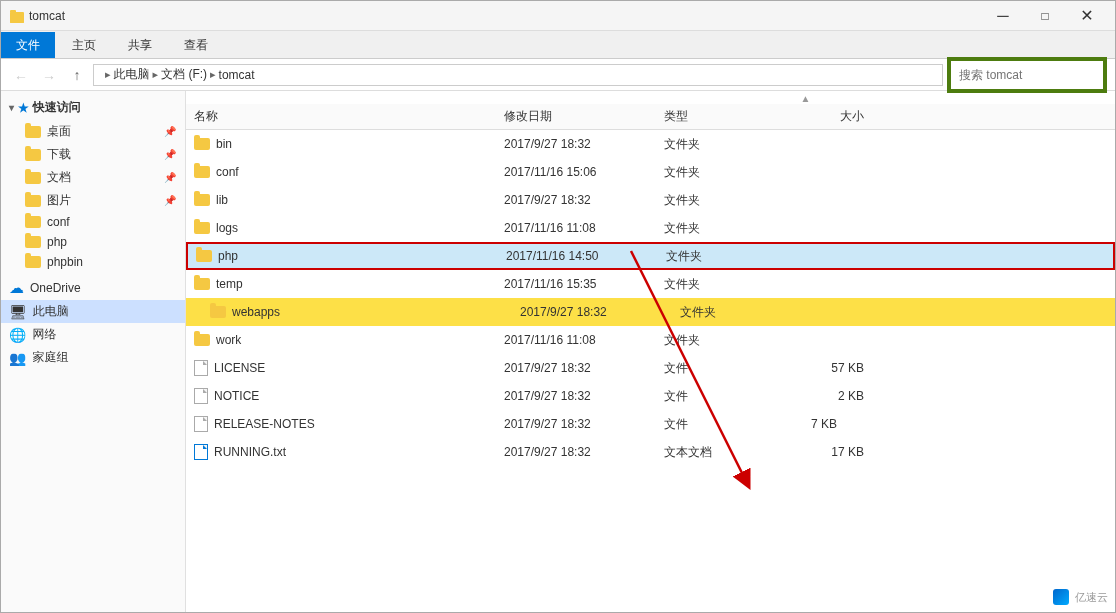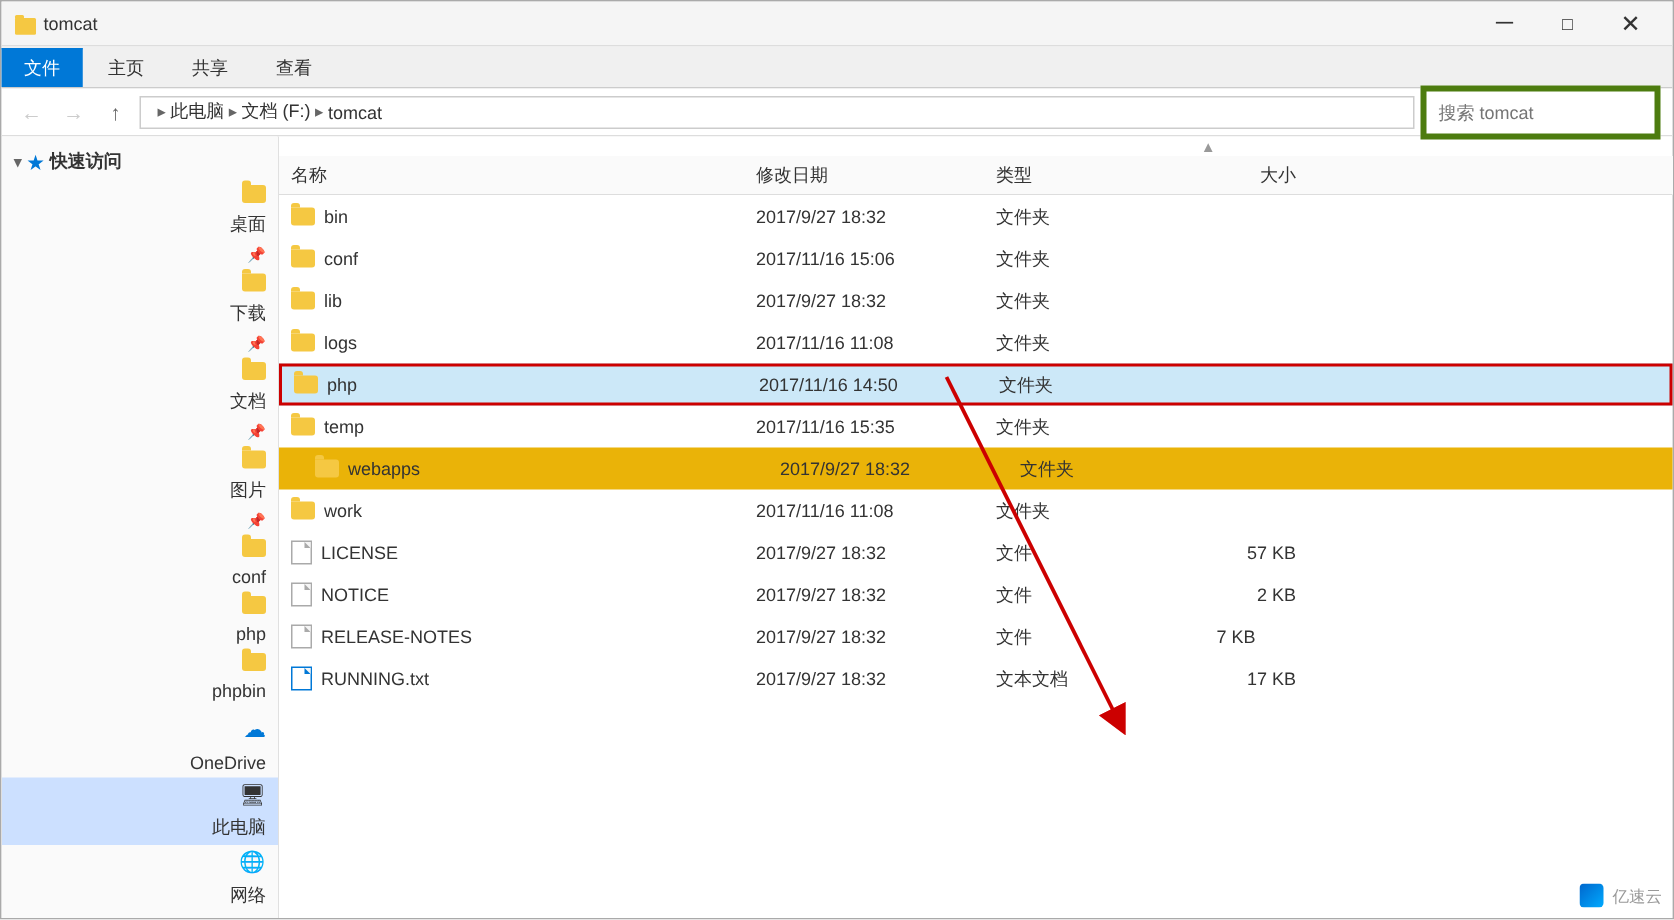--- a/index.html
+++ b/index.html
@@ -93,27 +93,26 @@
     }
     .sidebar-section-header {
       display: flex; align-items: center;
       padding: 4px 8px;
       font-size: 12px; font-weight: bold;
       color: #333;
       cursor: pointer;
     }
     .sidebar-section-header .arrow { margin-right: 4px; color: #666; font-size: 10px; }
     .sidebar-item {
-      display: flex; align-items: flex-end;
+      display: flex; align-items: center;
       padding: 3px 8px 3px 24px;
       font-size: 12px;
       cursor: pointer;
       color: #333;
       gap: 6px;
-      flex-direction: column;
     }
     .sidebar-item.selected { background: #cce0ff; }
     .sidebar-item .pin-icon { color: #0078d7; font-size: 10px; margin-left: auto; }
     .folder-icon-yellow { display: inline-block; width: 16px; height: 12px; background: #f5c842; position: relative; border-radius: 0 2px 2px 2px; }
     .folder-icon-yellow::before { content: ''; position: absolute; top: -3px; left: 0; width: 6px; height: 3px; background: #f5c842; border-radius: 2px 2px 0 0; }
 
     
     .file-area {
       flex: 1;
       overflow-y: auto;
@@ -351,21 +350,21 @@
       </div>
       <div class="file-row">
         <div class="col-name">
             <span class="file-icon-folder"></span>
             <span>temp</span>
           </div>
         <div class="col-date">2017/11/16 15:35</div>
         <div class="col-type">文件夹</div>
         <div class="col-size"></div>
       </div>
-      <div class="file-row highlighted" style="background: #eab308; padding-left: 24px;">
+      <div class="file-row highlighted" style="background: #fde047; padding-left: 24px;">
         <div class="col-name">
             <span class="file-icon-folder"></span>
             <span>webapps</span>
           </div>
         <div class="col-date">2017/9/27 18:32</div>
         <div class="col-type">文件夹</div>
         <div class="col-size"></div>
       </div>
       <div class="file-row">
         <div class="col-name">

